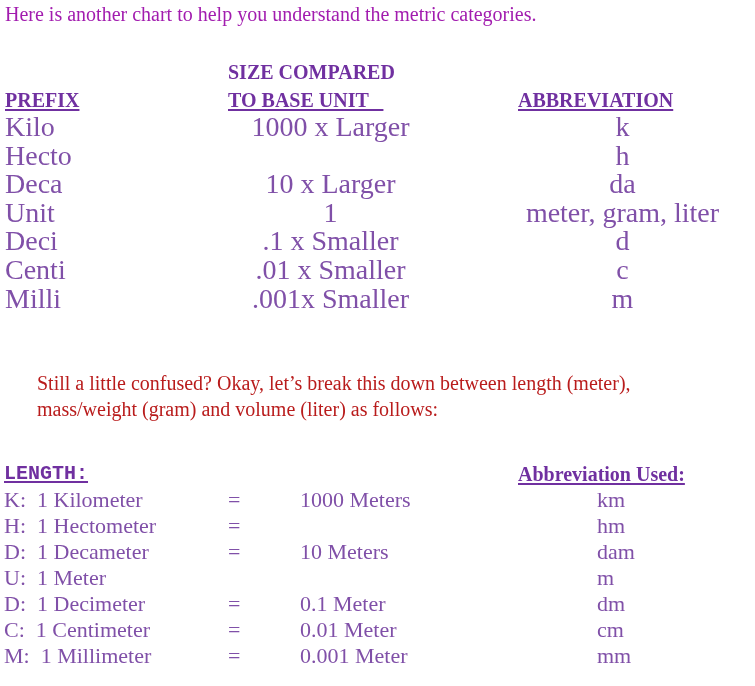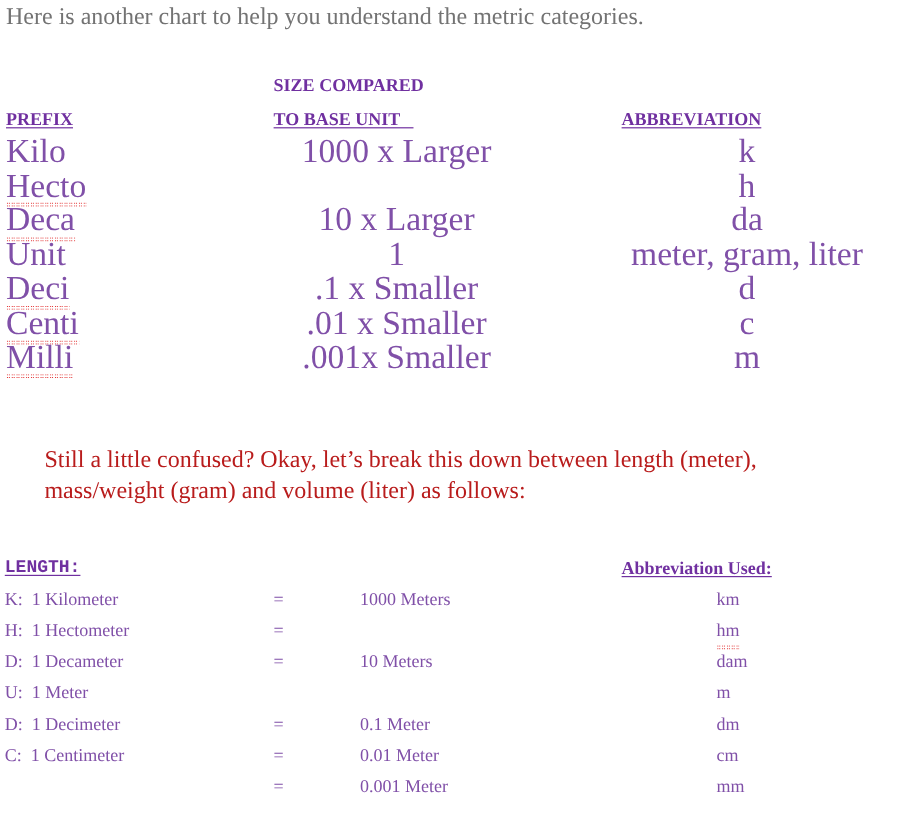--- a/index.html
+++ b/index.html
@@ -22,40 +22,40 @@
     height: 686px;
   }
 
   
   .intro {
     position: absolute;
     left: 5px;
     top: 2px;
     font-size: 20px;
     line-height: 24px;
-    color: #737373;
+    color: #a21caf;
     white-space: nowrap;
   }
 
   .para {
     position: absolute;
     left: 5px;
     font-size: 20px;
     line-height: 26px;
     color: #b91c1c;
     width: 750px;
     margin-left: 32px;
   }
   .para .line { white-space: nowrap; display: block; }
 
   
   .hdr {
     position: absolute;
     font-weight: bold;
-    font-size: 15px;
+    font-size: 20px;
     line-height: 24px;
     color: #7030a0;
     white-space: pre;
   }
   .hdr.u { text-decoration: underline; text-underline-offset: 2px; }
 
   
   .t1 { position: absolute; left: 0; top: 113px; width: 755px; }
   .t1 .row {
     position: relative;
@@ -85,21 +85,21 @@
     text-align: center;
     white-space: nowrap;
   }
 
   
   .t2 { position: absolute; left: 0; top: 487px; width: 755px; }
   .t2 .row {
     position: relative;
     height: 26px;
     line-height: 26px;
-    font-size: 15px;
+    font-size: 22px;
   }
   .t2 .c-name {
     position: absolute;
     left: 4px;
     top: 0;
     white-space: pre;
   }
   .t2 .c-eq {
     position: absolute;
     left: 228px;
@@ -230,19 +230,20 @@
         <div class="c-val">0.1 Meter</div>
         <div class="c-abbr">dm</div>
       </div>
       <div class="row">
         <div class="c-name">C:  1 Centimeter</div>
         <div class="c-eq">=</div>
         <div class="c-val">0.01 Meter</div>
         <div class="c-abbr">cm</div>
       </div>
       <div class="row">
+        <div class="c-name">M:  1 Millimeter</div>
         <div class="c-eq">=</div>
         <div class="c-val">0.001 Meter</div>
         <div class="c-abbr">mm</div>
       </div>
     </div>
 
 </div>
 
 </body></html>

